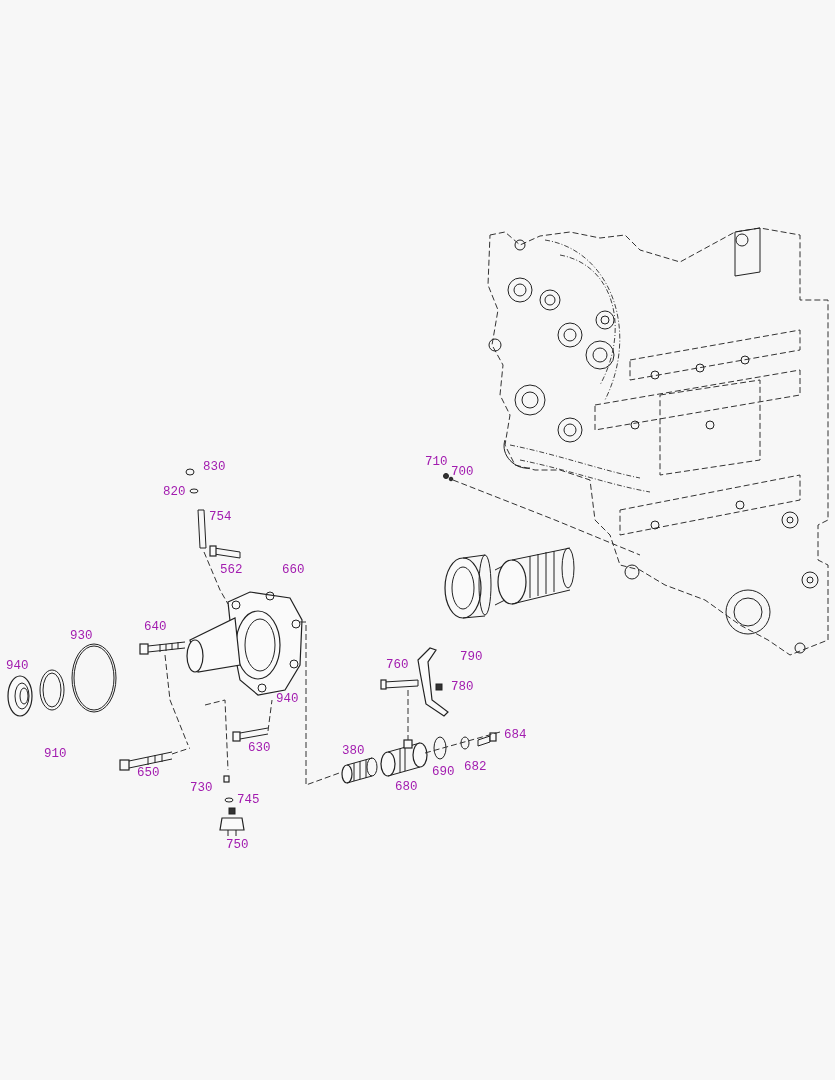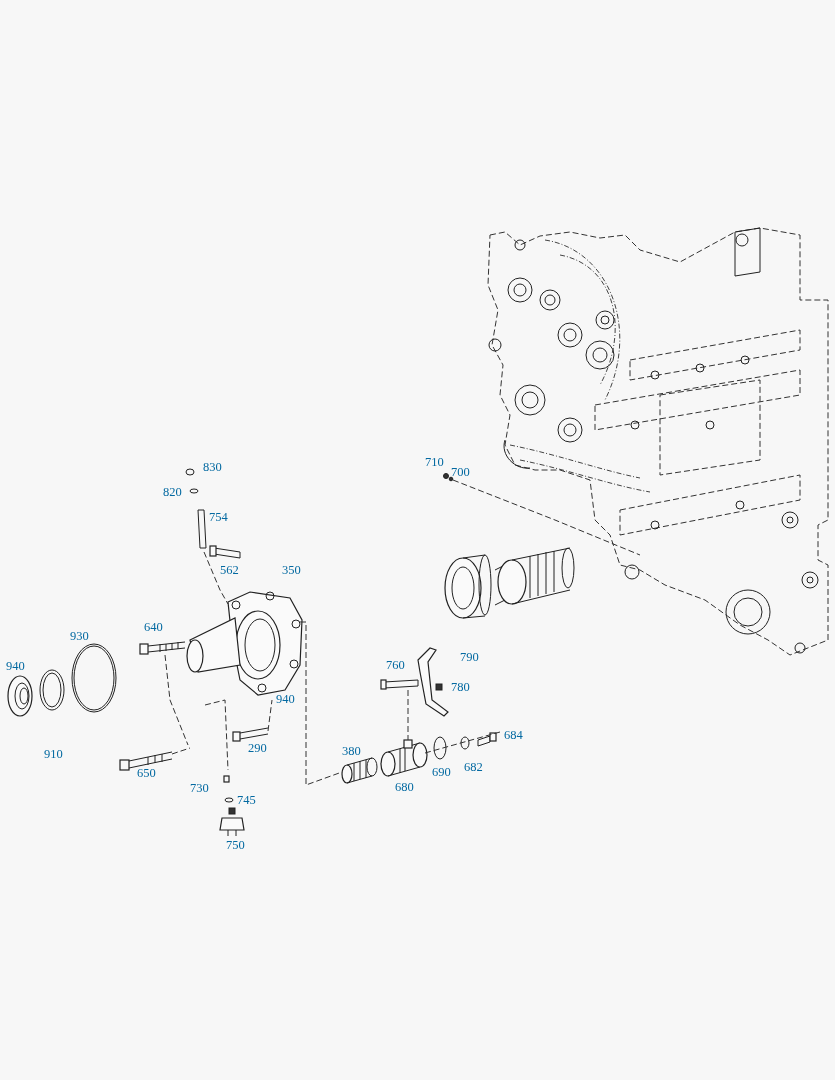--- a/index.html
+++ b/index.html
@@ -1,18 +1,18 @@
 <!DOCTYPE html>
 <html><head>
   <meta charset="utf-8">
   <style>
     html, body { margin: 0; padding: 0; }
     body { width: 835px; height: 1080px; background: #f7f7f7; overflow: hidden; position: relative; font-family: "Liberation Sans", sans-serif; }
     #diagram { position: absolute; left: 0; top: 0; width: 835px; height: 1080px; }
-    .callout { position: absolute; font-family: Liberation Serif, serif; font-size: 12.5px; color: #0369a1; line-height: 1; white-space: nowrap; }
+    .callout { position: absolute; font-family: Liberation Mono, monospace; font-size: 12.5px; color: #a21caf; line-height: 1; white-space: nowrap; }
     svg .lt { stroke: #222; stroke-width: 1; fill: none; }
     svg .dash { stroke: #333; stroke-width: 1; fill: none; stroke-dasharray: 6 3; }
     svg .hid { stroke: #444; stroke-width: 1; fill: none; stroke-dasharray: 5 2 1 2; }
     svg .fillw { fill: #fafafa; stroke: #222; stroke-width: 1.2; }
     svg .filld { fill: #333; stroke: #222; stroke-width: 1; }
   </style>
 </head>
 <body>
 
 <div id="diagram">
@@ -189,27 +189,27 @@
       <path class="fillw" d="M418 660 L430 648 L436 650 L428 662 L432 700 L448 712 L444 716 L426 704 L420 672 Z"></path>
       <rect class="filld" x="436" y="684" width="6" height="6"></rect>
     </g>
   </svg>
 
   
   <span class="callout" style="left:203px;top:461px">830</span>
   <span class="callout" style="left:163px;top:486px">820</span>
   <span class="callout" style="left:209px;top:511px">754</span>
   <span class="callout" style="left:220px;top:564px">562</span>
-  <span class="callout" style="left:282px;top:564px">350</span>
+  <span class="callout" style="left:282px;top:564px">660</span>
   <span class="callout" style="left:144px;top:621px">640</span>
   <span class="callout" style="left:70px;top:630px">930</span>
   <span class="callout" style="left:6px;top:660px">940</span>
   <span class="callout" style="left:44px;top:748px">910</span>
   <span class="callout" style="left:276px;top:693px">940</span>
-  <span class="callout" style="left:248px;top:742px">290</span>
+  <span class="callout" style="left:248px;top:742px">630</span>
   <span class="callout" style="left:137px;top:767px">650</span>
   <span class="callout" style="left:190px;top:782px">730</span>
   <span class="callout" style="left:237px;top:794px">745</span>
   <span class="callout" style="left:226px;top:839px">750</span>
   <span class="callout" style="left:425px;top:456px">710</span>
   <span class="callout" style="left:451px;top:466px">700</span>
   <span class="callout" style="left:460px;top:651px">790</span>
   <span class="callout" style="left:386px;top:659px">760</span>
   <span class="callout" style="left:451px;top:681px">780</span>
   <span class="callout" style="left:504px;top:729px">684</span>

